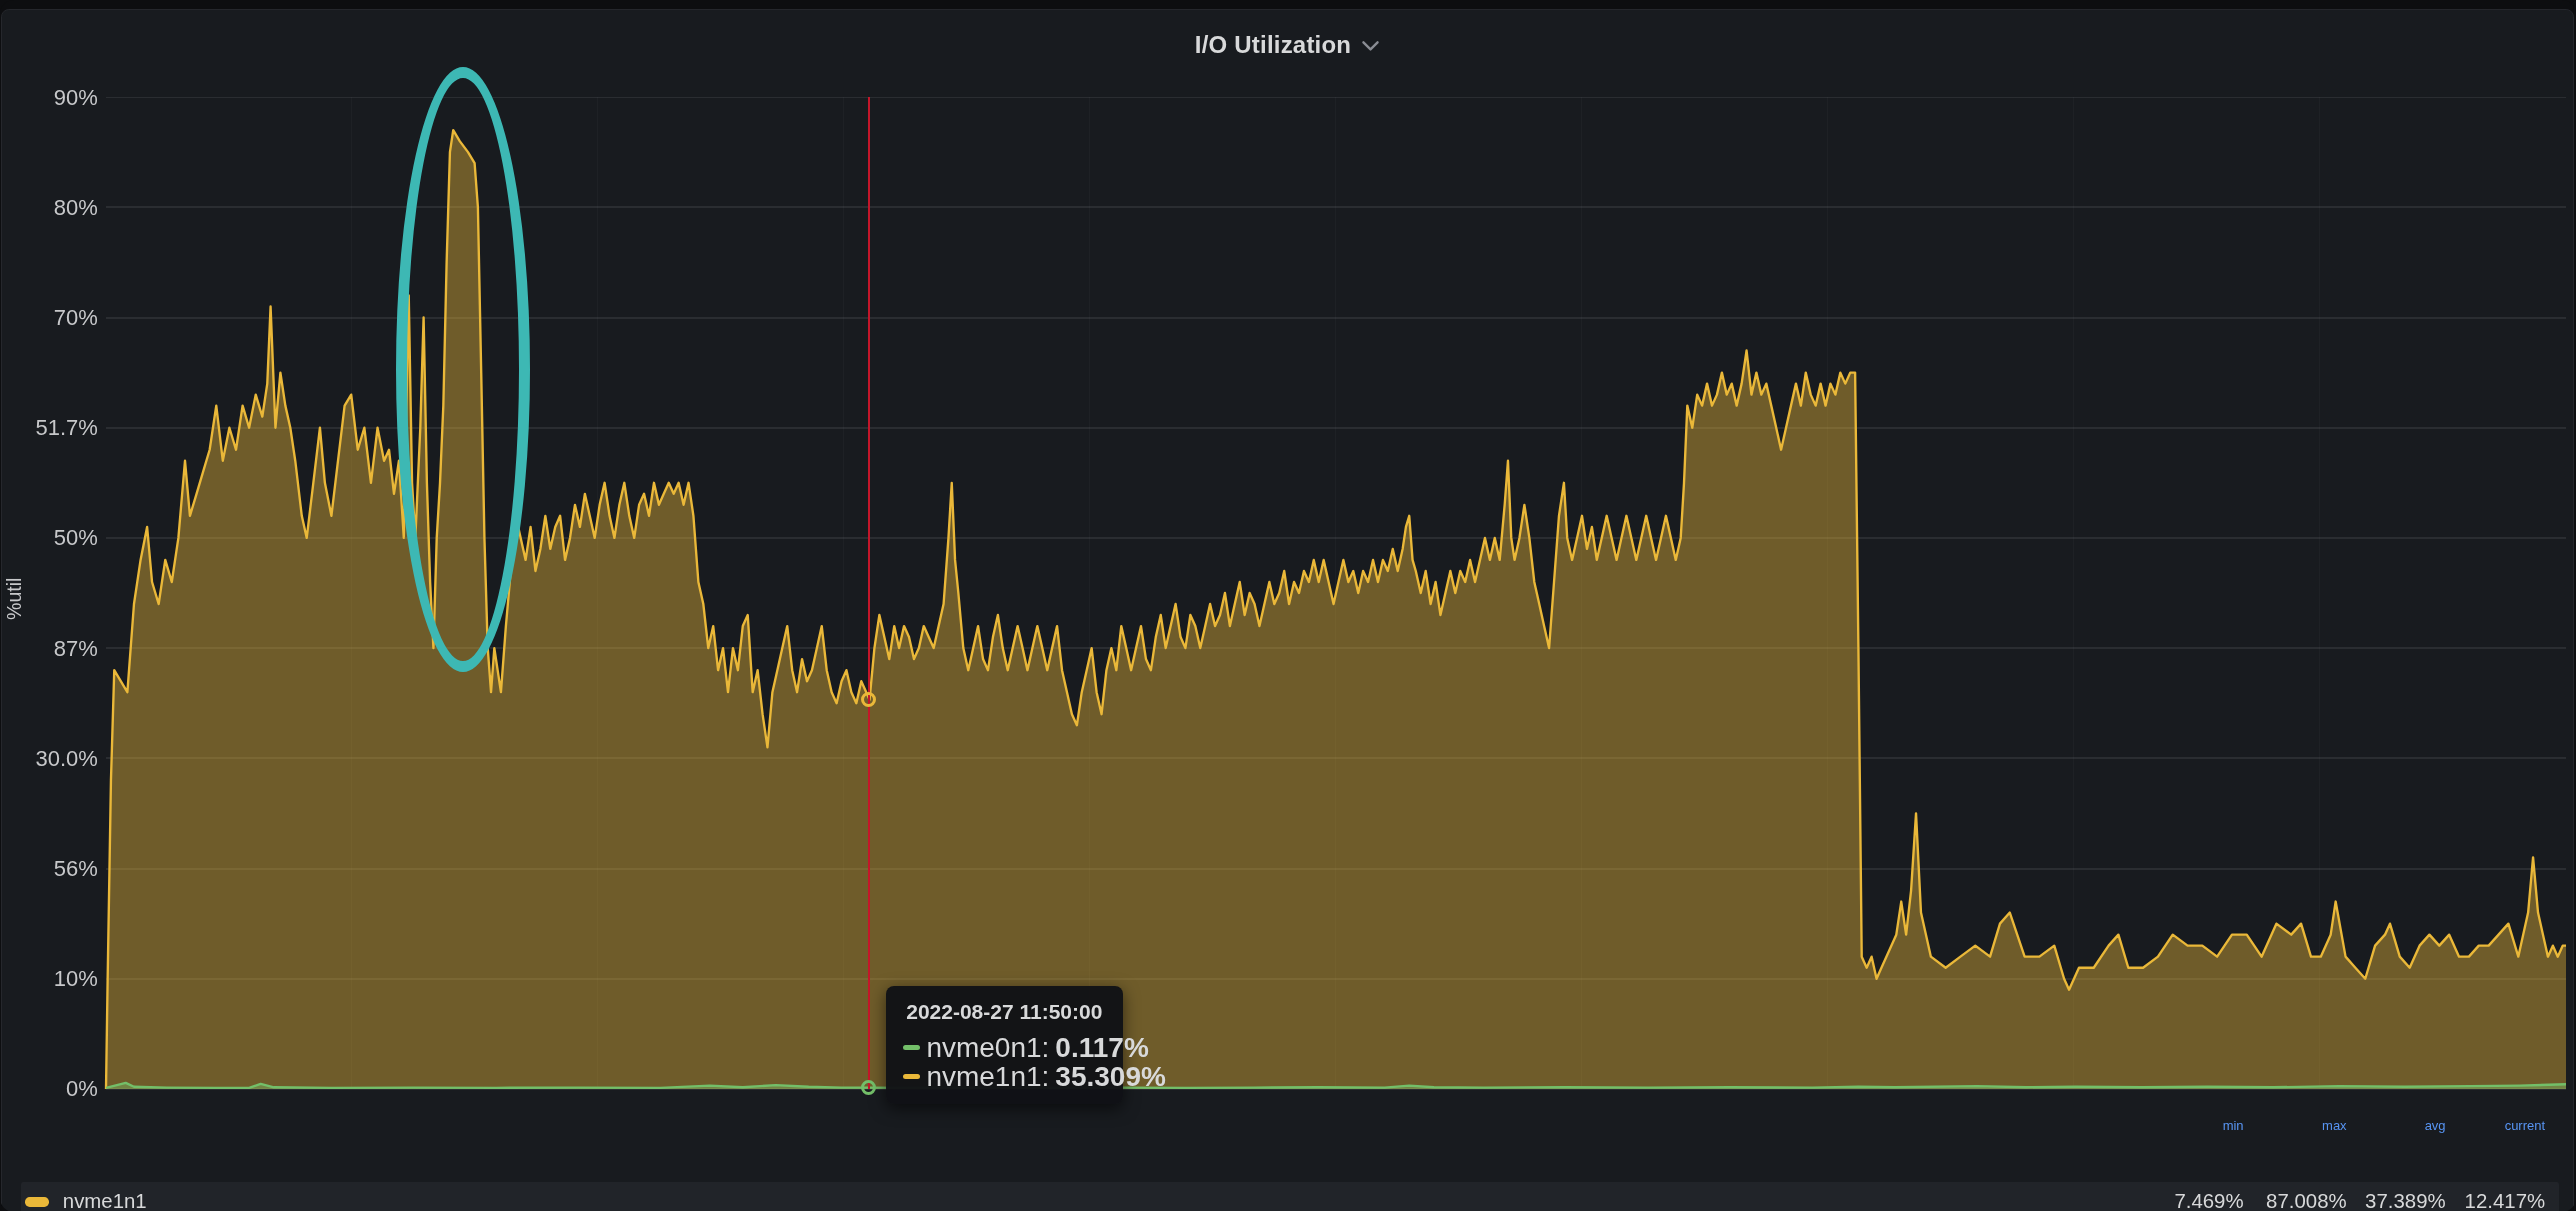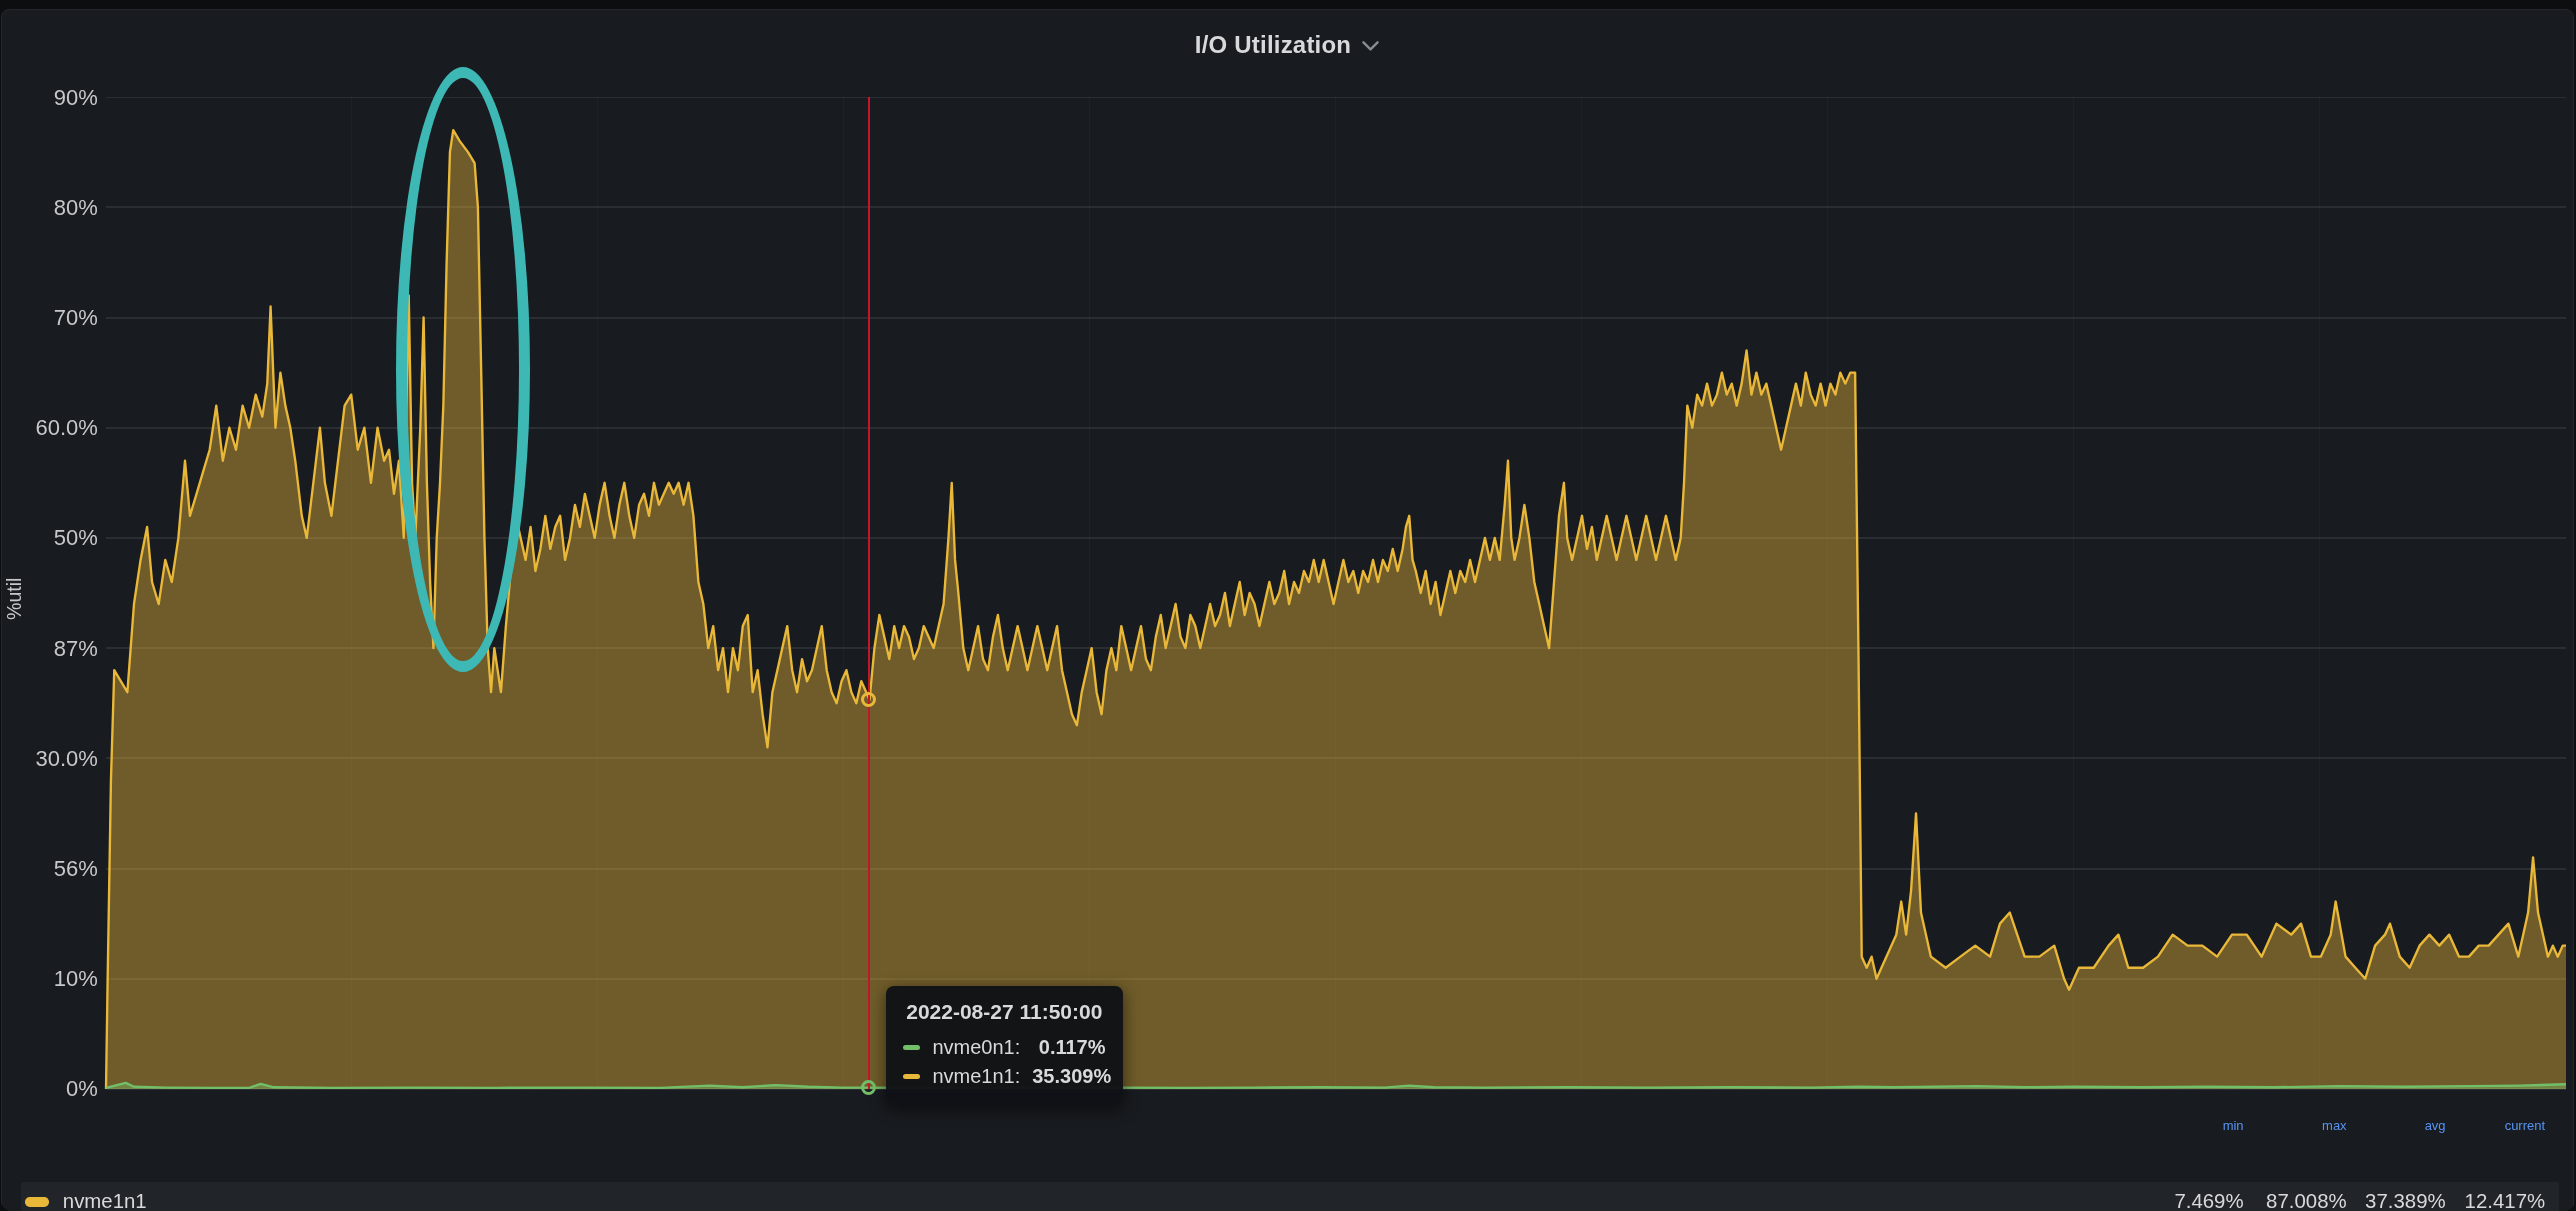--- a/index.html
+++ b/index.html
@@ -24,21 +24,21 @@
   .annot-ellipse{position:absolute;left:394px;top:57px;width:134px;height:605px;border:11.8px solid #3db8b4;
                  border-radius:50%;}
   
   .y-tick{position:absolute;left:0;width:96px;text-align:right;font-size:22px;color:#c7c8ca;line-height:25px;}
   .y-axis-title{position:absolute;left:-3.1px;top:583px;width:31px;text-align:center;font-size:19.6px;color:#c7c8ca;
                 transform:rotate(-90deg);transform-origin:center;white-space:nowrap;}
   
   .tooltip{position:absolute;left:884px;top:976px;width:237px;background:rgba(17,18,22,0.97);
            border-radius:7.9px;padding:13.4px 17.3px 12.6px;box-shadow:0 4.7px 15.7px rgba(0,0,0,0.55);z-index:30;}
   .tooltip-title{font-size:21px;font-weight:700;color:#d8d9da;text-align:center;margin-bottom:9.4px;white-space:nowrap;}
-  .tt-row{display:flex;align-items:center;gap:12px;height:29px;font-size:20px;color:#d8d9da;white-space:nowrap;}
+  .tt-row{display:flex;align-items:center;gap:6px;height:29px;font-size:28px;color:#d8d9da;white-space:nowrap;}
   .tt-swatch{width:17.3px;height:5.5px;border-radius:3.1px;flex:0 0 auto;}
   .tt-val{margin-left:auto;font-weight:700;}
   
   .legend-row{position:absolute;left:0;right:0;height:39px;}
   .legend-headers{position:absolute;left:0;right:0;top:1100px;height:31px;}
   .lh{position:absolute;font-size:13px;font-weight:500;color:#5794f2;line-height:31px;cursor:pointer;}
   .row-hl{position:absolute;left:19px;right:13.4px;top:0;bottom:0;background:rgba(204,204,220,0.055);border-radius:2.4px;}
   .legend-swatch{position:absolute;left:23.6px;top:15px;width:23.6px;height:9.4px;border-radius:4.7px;}
   .legend-name{position:absolute;left:61px;font-size:20.4px;color:#d8d9da;line-height:39px;cursor:pointer;}
   .lv{position:absolute;font-size:20.4px;color:#d8d9da;line-height:39px;}
@@ -55,21 +55,21 @@
       <svg class="chev" width="19" height="11.8" viewBox="0 0 24 15">
         <polyline points="3,3 12,12 21,3" fill="none" stroke="#9da0a8" stroke-width="3" stroke-linecap="round" stroke-linejoin="round"></polyline>
       </svg>
     </div>
 
     <div class="y-axis-title">%util</div>
     <div id="y-labels">
         <div class="y-tick" style="top: 75px;">90%</div>
         <div class="y-tick" style="top: 185px; padding-left: 20px;">80%</div>
         <div class="y-tick" style="top: 295px;">70%</div>
-        <div class="y-tick" style="top: 405px;">60.0%</div>
+        <div class="y-tick" style="top: 405px;">51.7%</div>
         <div class="y-tick" style="top: 515px;">50%</div>
         <div class="y-tick" style="top: 626px;">87%</div>
         <div class="y-tick" style="top: 736px;">30.0%</div>
         <div class="y-tick" style="top: 846px;">56%</div>
         <div class="y-tick" style="top: 956px;">10%</div>
         <div class="y-tick" style="top: 1066px;">0%</div>
       </div>
 
     <div class="plot">
       <div id="gridlines">

